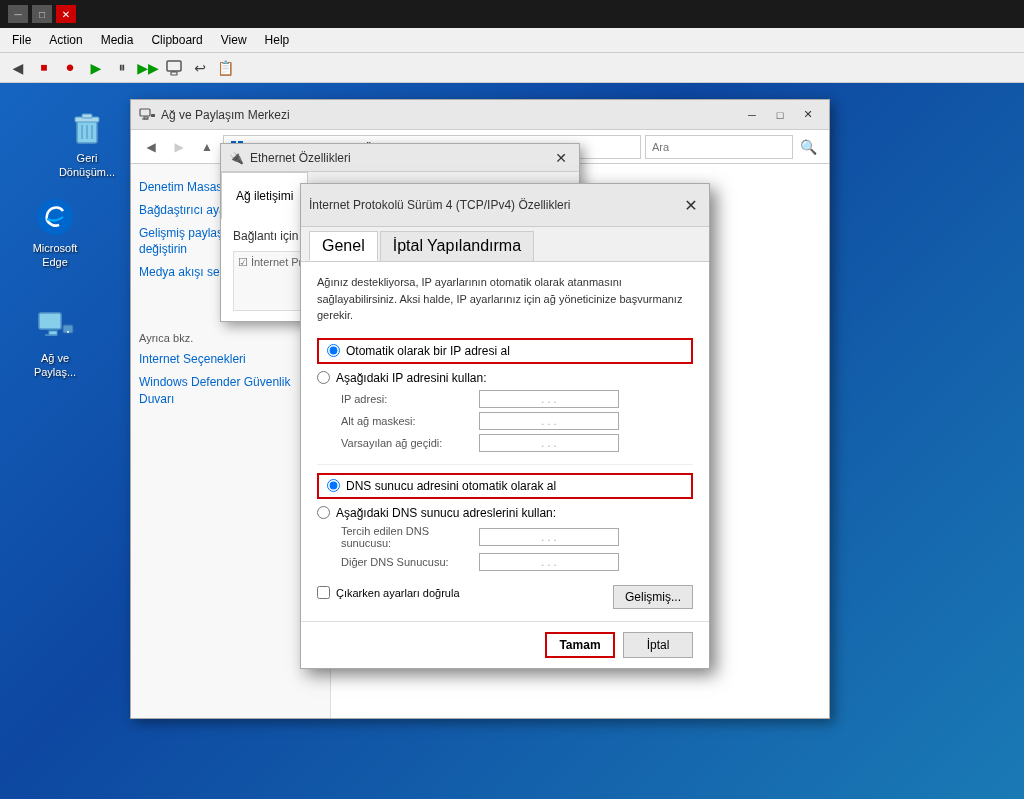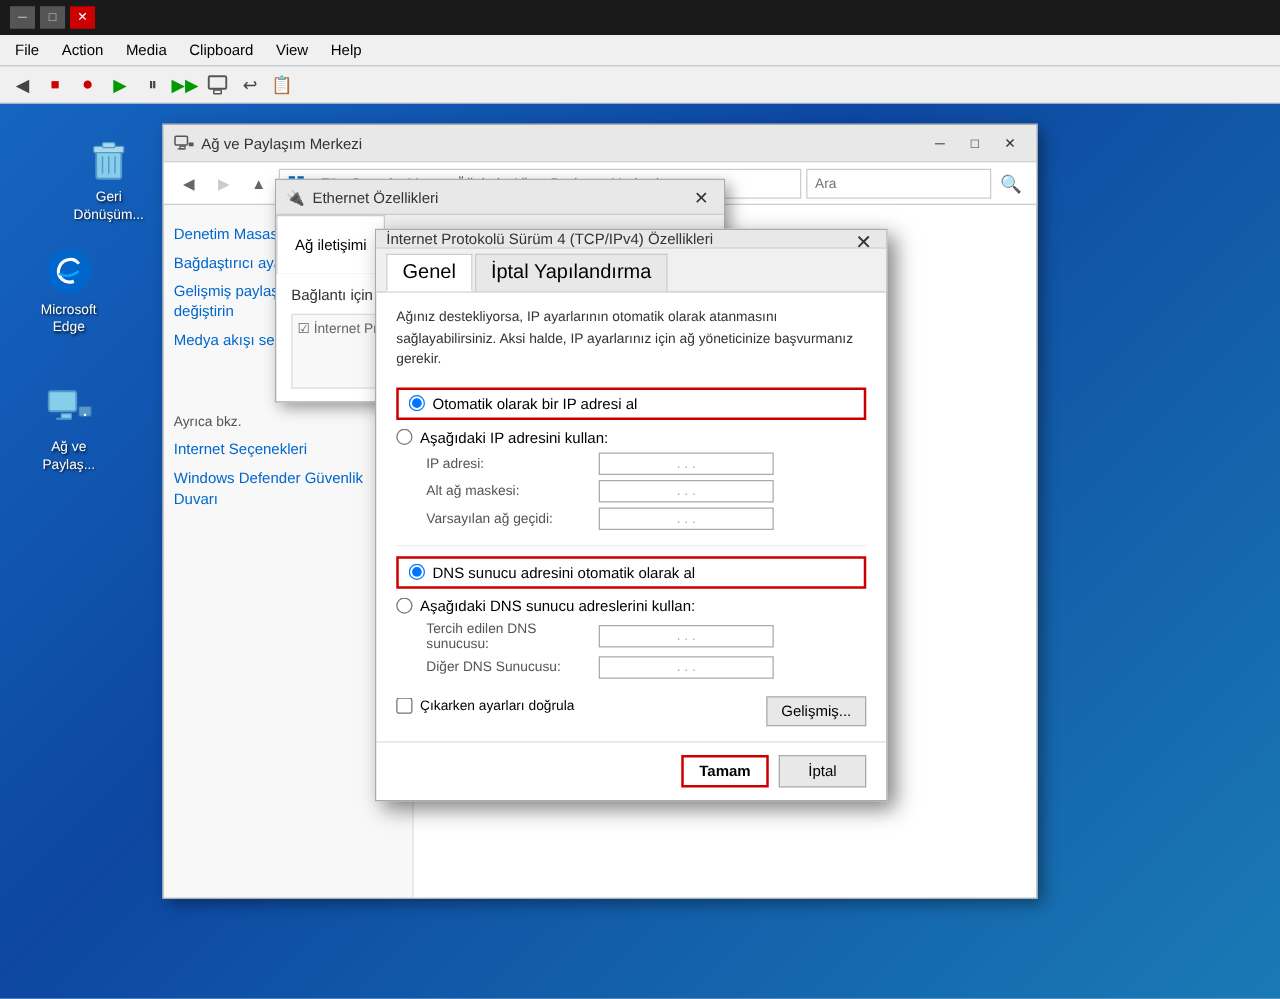--- a/index.html
+++ b/index.html
@@ -268,22 +268,23 @@
       top: 100px;
       left: 300px;
       width: 410px;
       background: white;
       border: 1px solid #aaa;
       box-shadow: 6px 6px 16px rgba(0,0,0,0.5);
       z-index: 20;
     }
     .ipv4-titlebar {
       background: #e8e8e8;
-      height: 15px;
-      display: flex;
+      height: 43px;
+      display: flex;
+      align-items: center;
       justify-content: space-between;
       padding: 0 8px;
       border-bottom: 1px solid #ccc;
     }
     .ipv4-title { font-size: 12px; color: #333; }
     .ipv4-close {
       width: 20px; height: 20px;
       background: none;
       border: none;
       cursor: pointer;

